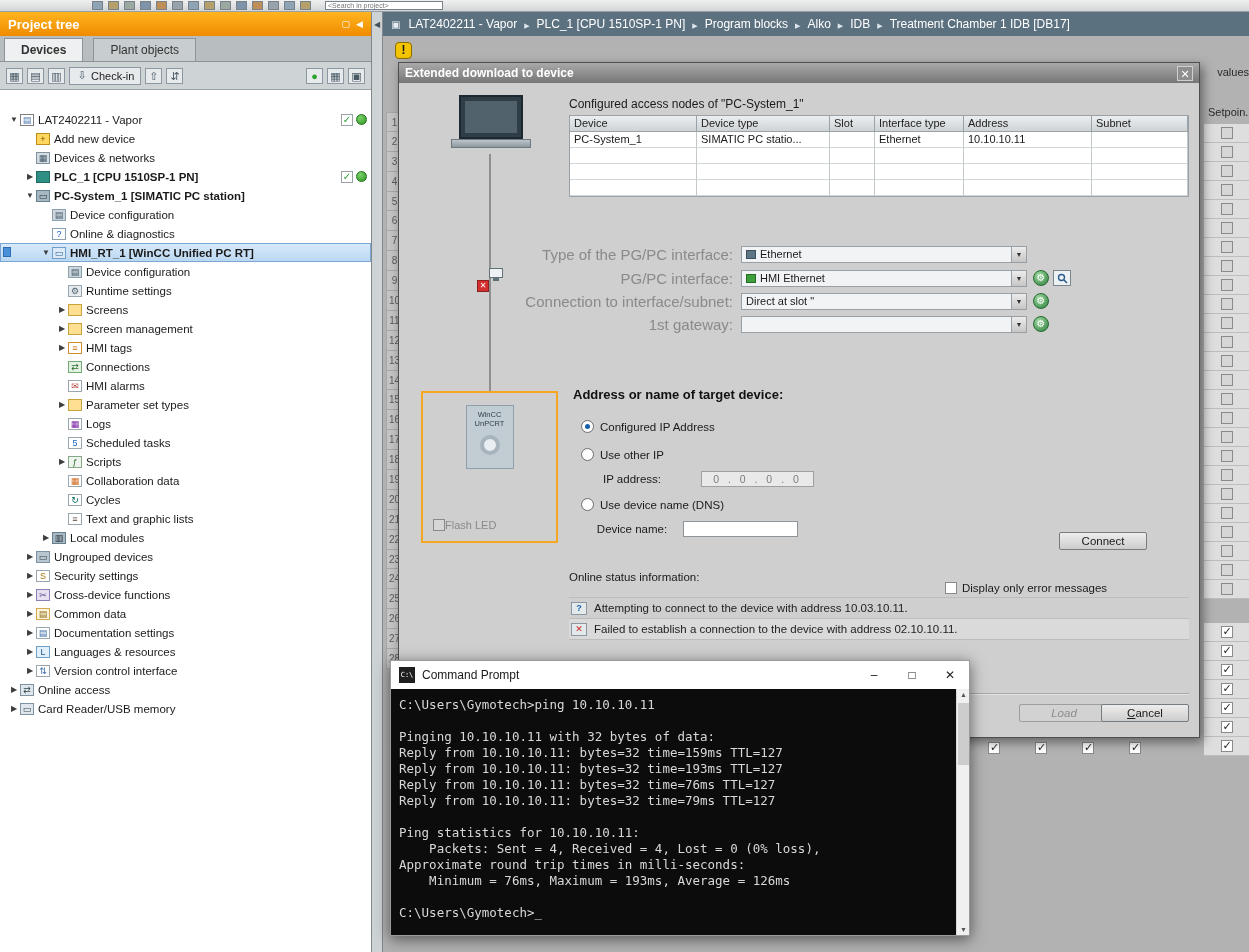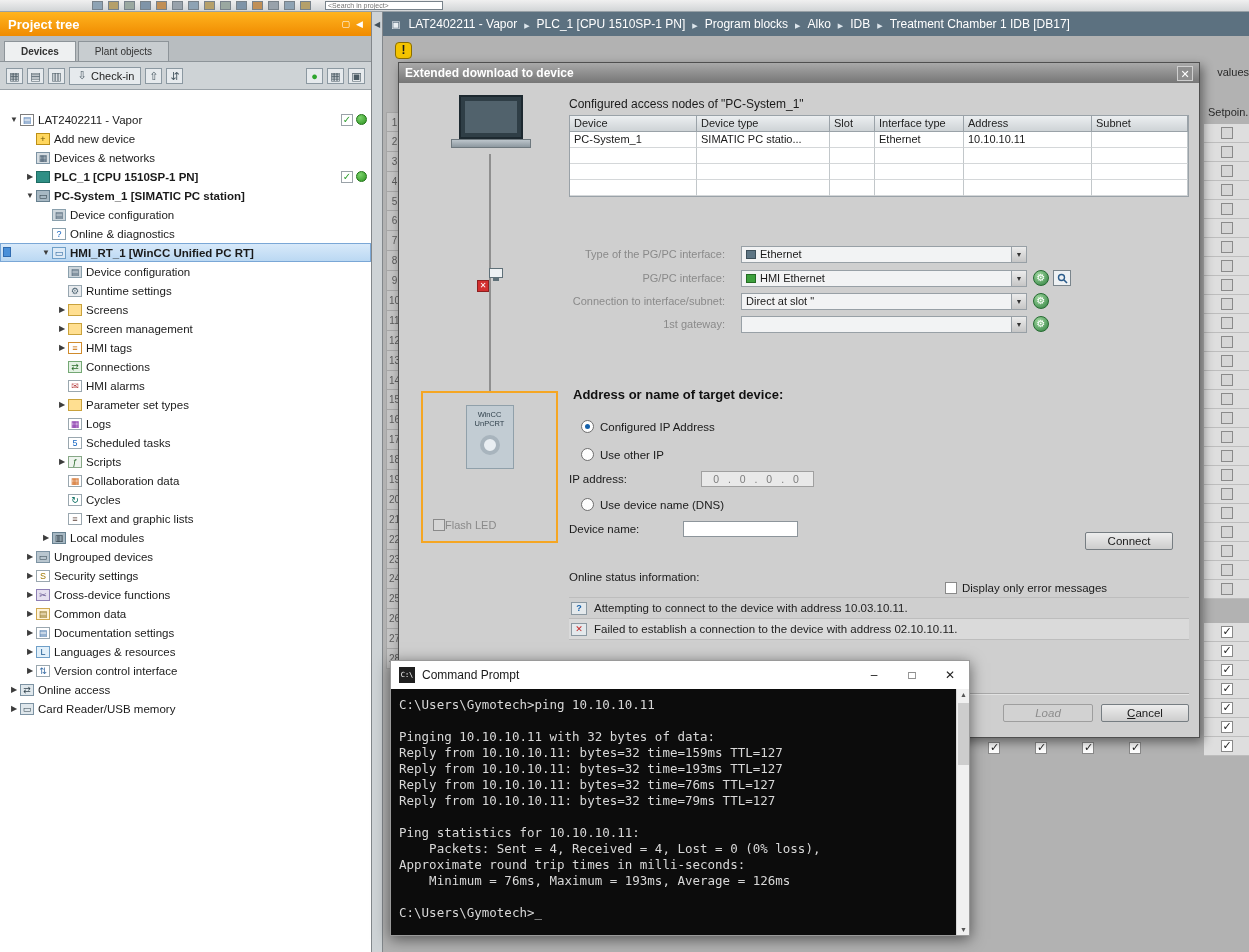--- a/index.html
+++ b/index.html
@@ -11,21 +11,21 @@
   #tb-icons { display:flex; gap:5px; margin-left:86px; }
   .tb-ic { width:11px; height:9px; border:1px solid #78828a; }
   #tb-search { width:118px; height:9px; font-size:7px; border:1px solid #78828a; margin-left:14px; padding:0 2px; font-family:"Liberation Sans",sans-serif; }
 
   
   #ptree { position:absolute; left:0; top:12px; width:372px; height:940px; background:#eef0f1; border-right:1px solid #82878b; }
   .pt-header { height:24px; background:linear-gradient(#ffb41f,#f08b00); color:#fff; font-weight:bold; font-size:13px; display:flex; align-items:center; padding:0 8px; }
   .pt-hbtns { margin-left:auto; display:flex; gap:6px; }
   .hbtn { font-size:9px; color:#fff; cursor:default; }
   .pt-tabs { height:26px; background:#b8bdc0; display:flex; align-items:flex-end; padding-left:4px; border-bottom:1px solid #8d9499; }
-  .pt-tab { padding:4px 16px 4px 16px; font-size:10px; color:#333; background:#c8cdd0; border:1px solid #8d9499; border-bottom:none; margin-right:2px; }
+  .pt-tab { padding:4px 16px 4px 16px; font-size:12px; color:#333; background:#c8cdd0; border:1px solid #8d9499; border-bottom:none; margin-right:10px; }
   .pt-tab.active { background:#eef0f1; font-weight:bold; }
   #pt-toolbar { height:28px; display:flex; gap:4px; align-items:center; padding:0 6px; background:#ced3d6; border-bottom:1px solid #9aa2a8; }
   .tt-ic { display:inline-block; width:17px; height:16px; border:1px solid #8b98a1; background:#e6eaed; font-size:11px; line-height:14px; text-align:center; color:#4a5a64; }
   .tt-checkin { display:inline-flex; align-items:center; gap:3px; border:1px solid #8b98a1; background:#e6eaed; height:18px; padding:0 6px; font-size:11px; color:#222; }
   .tt-checkin .tt-ic { border:none; background:none; width:12px; }
   .tt-spacer { flex:1; }
   #pt-tree { position:absolute; left:0; top:78px; right:0; bottom:0; background:#fff; padding-top:20px; overflow:hidden; }
   .tree-row { position:relative; height:19px; display:flex; align-items:center; white-space:nowrap; }
   .tree-row.selected { background:linear-gradient(#d9eafa,#b9d7f2); outline:1px solid #7aa7d6; outline-offset:-1px; }
   .expander { width:12px; font-size:8px; color:#3c3c3c; text-align:center; flex:0 0 12px; }
@@ -78,42 +78,42 @@
   .lt-screen { width:64px; height:44px; margin:0 auto; background:#2f3e46; border:2px solid #1d2930; padding:4px; }
   .lt-inner { width:100%; height:100%; background:#51626c; }
   .lt-base { width:80px; height:9px; background:linear-gradient(#bcc5cb,#8d98a0); border:1px solid #6e787e; }
   .conn-line { position:absolute; left:90px; top:71px; width:2px; height:237px; background:#8f8f8f; }
   .netbreak { position:absolute; left:78px; top:185px; width:26px; height:24px; }
   .nb-dev { position:absolute; right:0; top:0; width:14px; height:10px; background:#eef1f3; border:1px solid #5f7078; }
   .nb-dev::after { content:''; position:absolute; left:3px; bottom:-4px; width:6px; height:3px; background:#5f7078; }
   .nb-x { position:absolute; left:0; bottom:0; width:12px; height:12px; background:#d32f2f; border:1px solid #8e1f1f; color:#fff; font-size:8px; line-height:10px; text-align:center; font-weight:bold; }
 
   .fieldrow { position:absolute; left:0; height:18px; display:flex; align-items:center; }
-  .flabel { width:342px; text-align:right; padding-right:16px; color:#8a8a8a; font-size:11px; flex:0 0 342px; }
+  .flabel { width:342px; text-align:right; padding-right:8px; color:#8a8a8a; font-size:15px; flex:0 0 342px; }
   .fval { width:286px; height:17px; background:#f2f3f4; border:1px solid #98a0a6; display:flex; align-items:center; padding-left:4px; position:relative; }
   .fic { width:10px; height:9px; margin-right:4px; flex:0 0 10px; }
   .fic1 { background:#5d7584; border:1px solid #3c4f5a; }
   .fic2 { background:#3da03d; border:1px solid #246b24; }
   .ftext { font-size:11px; color:#1a1a1a; white-space:nowrap; overflow:hidden; }
   .farrow { position:absolute; right:0; top:0; width:15px; height:15px; background:linear-gradient(#ececec,#c6c6c6); border-left:1px solid #98a0a6; font-size:7px; text-align:center; line-height:15px; color:#333; }
   .gear { width:16px; height:16px; border-radius:50%; background:radial-gradient(circle at 35% 30%,#9fd89f,#2f7f3f); border:1px solid #256b31; color:#fff; font-size:10px; line-height:14px; text-align:center; margin-left:6px; }
   .magbox { width:18px; height:16px; border:1px solid #7a858c; background:#eef1f3; display:flex; align-items:center; justify-content:center; margin-left:4px; }
 
   .orange-box { position:absolute; left:22px; top:308px; width:137px; height:152px; border:2px solid #f5a623; }
   .rt-dev { margin:12px auto 0; width:48px; height:64px; background:#c2ccd3; border:1px solid #90a0aa; }
   .rt-dev .t { font-size:7.5px; text-align:center; padding-top:4px; color:#32424d; line-height:9px; }
   .rt-led { width:20px; height:20px; border-radius:50%; background:#e9eef2; border:4px solid #a8b4bd; margin:7px auto 0; }
   .flashled { position:absolute; left:10px; bottom:10px; display:flex; align-items:center; color:#8a8a8a; font-size:11px; }
 
   .addr-head { position:absolute; left:174px; top:304px; font-size:13px; font-weight:bold; color:#111; }
   .rrow { position:absolute; left:182px; display:flex; align-items:center; font-size:11.5px; }
   .radio { width:13px; height:13px; border-radius:50%; border:1px solid #6e6e6e; background:#fdfdfd; display:inline-block; margin-right:6px; position:relative; }
   .radio.sel::after { content:''; position:absolute; left:3px; top:3px; width:5px; height:5px; border-radius:50%; background:#1460aa; }
   .iprow { position:absolute; left:170px; display:flex; align-items:center; font-size:11.5px; }
-  .iplabel { width:132px; text-align:left; padding-right:6px; color:#1a1a1a; }
+  .iplabel { width:132px; text-align:center; padding-right:6px; color:#1a1a1a; }
   .ipinput { width:113px; height:16px; background:#e9e9e9; border:1px solid #a0a0a0; color:#7d7d7d; font-size:10.5px; text-align:center; line-height:15px; letter-spacing:3px; }
   .dninput { width:115px; height:16px; background:#fff; border:1px solid #8d959b; margin-left:-18px; }
   .btn { position:absolute; height:18px; background:linear-gradient(#ededed,#cdcdcd); border:1px solid #767d82; border-radius:2px; font-size:11.5px; text-align:center; line-height:16px; color:#1a1a1a; }
   .btn.disabled { background:#d2d2d2; color:#8d8d8d; border-color:#9e9e9e; }
 
   .status-head { position:absolute; left:170px; top:488px; font-size:11.5px; color:#1a1a1a; }
   .errchk { position:absolute; left:546px; top:499px; display:flex; align-items:center; gap:5px; font-size:11.5px; }
   .statuslist { position:absolute; left:170px; top:514px; width:620px; border-top:1px solid #bdbdbd; }
   .strow { height:21px; display:flex; align-items:center; border-bottom:1px solid #bdbdbd; font-size:11.5px; color:#222; padding-left:2px; }
   .strow.alt { background:#dadada; }
@@ -637,40 +637,40 @@
         <span class="ipinput">0 . 0 . 0 . 0</span>
       </div>
       <div class="rrow" style="top:415px">
         <span class="radio"></span>
         <span>Use device name (DNS)</span>
       </div>
       <div class="iprow" style="top:438px">
         <span class="iplabel">Device name:</span>
         <span class="dninput"></span>
       </div>
-      <div class="btn" style="left:686px; top:449px; width:88px;">Connect</div>
+      <div class="btn" style="left:660px; top:449px; width:88px;">Connect</div>
 
       <div class="status-head">Online status information:</div>
       <div class="errchk">
         <span class="cb"></span>
         <span>Display only error messages</span>
       </div>
       <div class="statuslist">
         <div class="strow">
           <span class="sticon att">?</span>
           <span>Attempting to connect to the device with address 10.03.10.11.</span>
         </div>
         <div class="strow alt">
           <span class="sticon fail">✕</span>
           <span>Failed to establish a connection to the device with address 02.10.10.11.</span>
         </div>
       </div>
 
       <div class="dlg-sep"></div>
-      <div class="btn disabled" style="left:604px; top:621px; width:90px;font-style:italic;">Load</div>
+      <div class="btn disabled" style="left:620px; top:621px; width:90px;font-style:italic;">Load</div>
       <div class="btn" style="left:702px; top:621px; width:88px;"><u>C</u>ancel</div>
 
     </div>
   </div>
 
   <div id="cmd">
     <div class="cmd-title">
       <span class="cmd-ic">C:\</span>
       <span>Command Prompt</span>
       <span class="cmd-btns">

